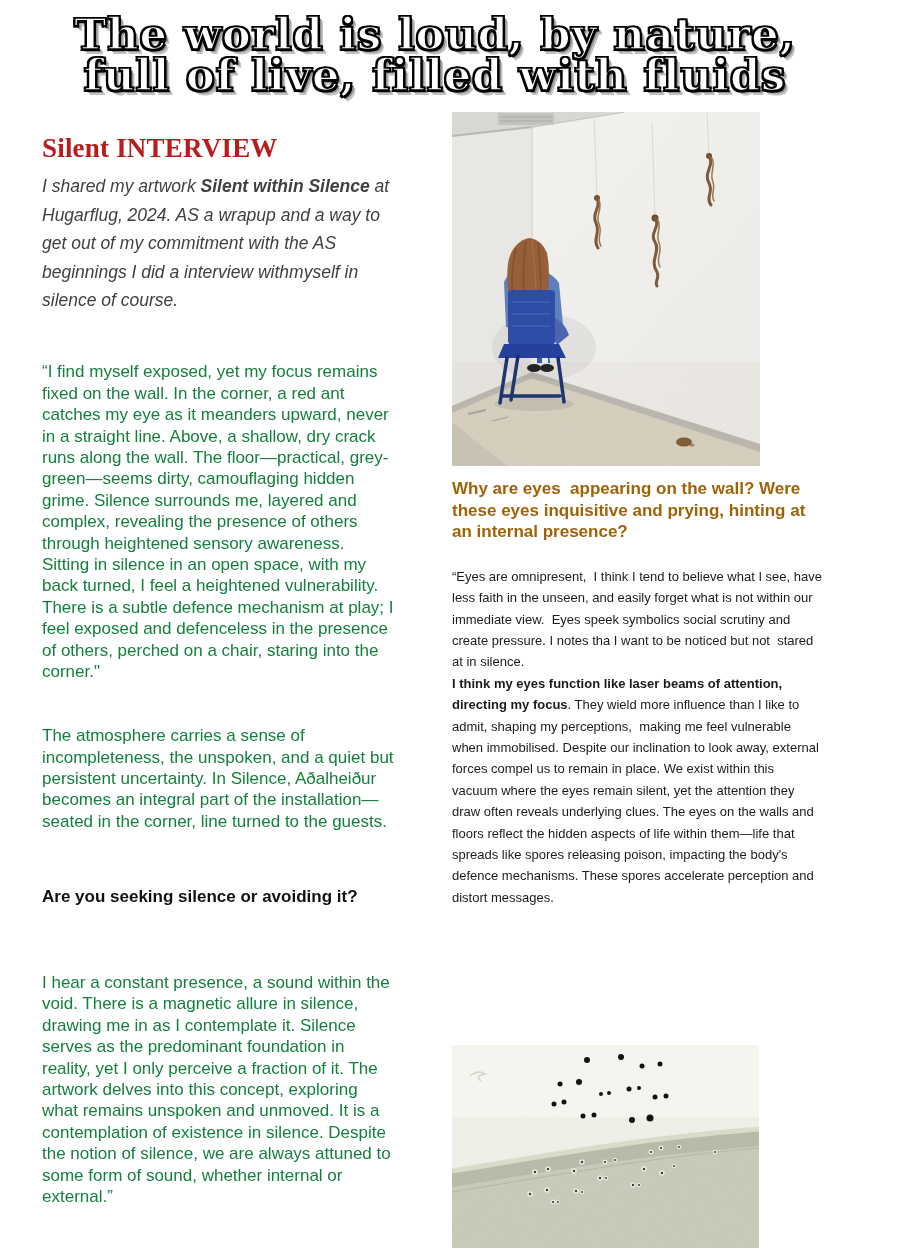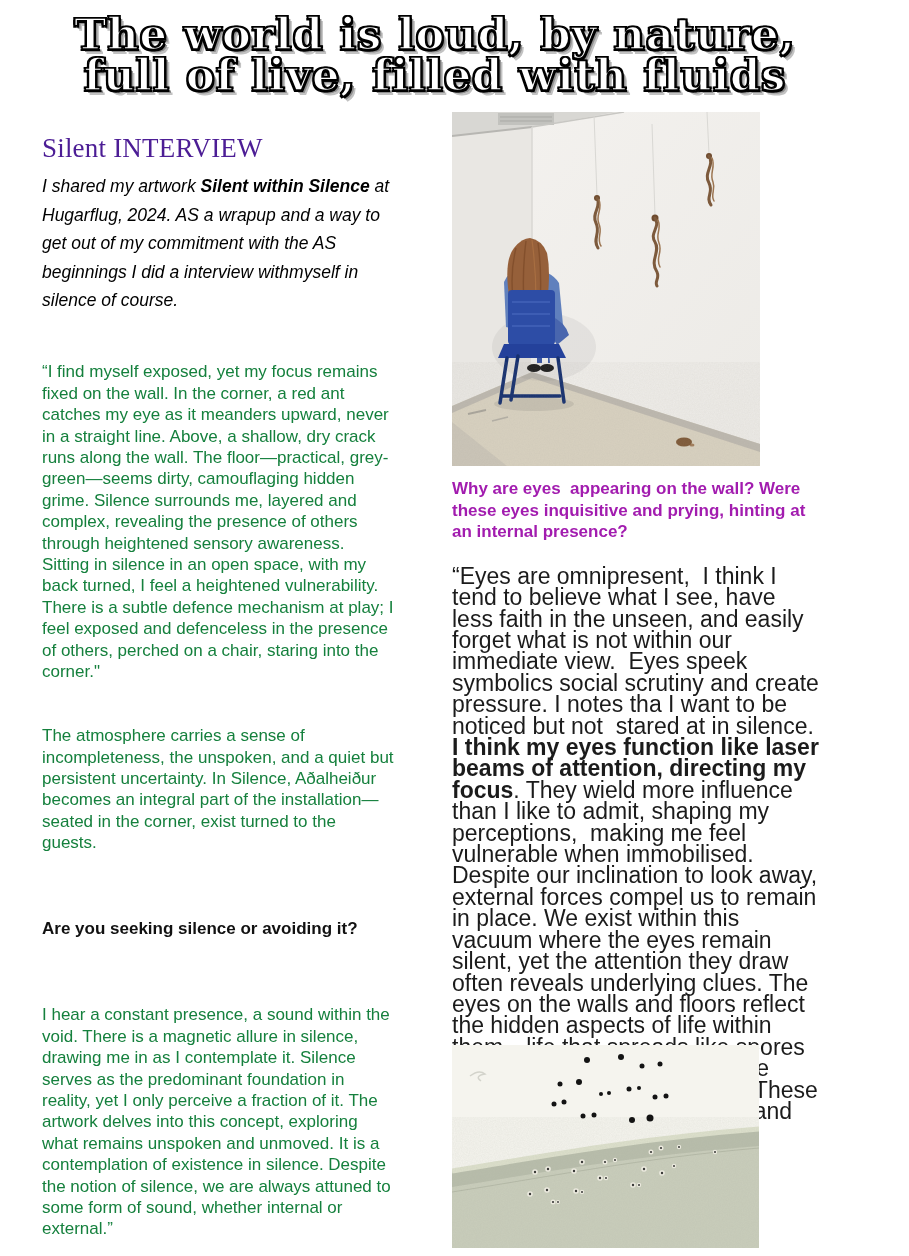--- a/index.html
+++ b/index.html
@@ -14,56 +14,56 @@
     font-size:43px;line-height:41px;letter-spacing:1px;
     color:#ffffff;
     -webkit-text-stroke:1.6px #000;
     text-shadow:
       -1.5px -1.5px 0 #000, 1.5px -1.5px 0 #000,
       -1.5px 1.5px 0 #000, 1.5px 1.5px 0 #000,
       3px 3px 0 #8f8f8f, 4.5px 4.5px 0 #c2c2c2;
   }
   .left-col{position:absolute;left:42px;top:136px;width:352px;}
   .article-heading{
-    font-family:"Liberation Serif",serif;font-weight:400;color:#4c1d95;
+    font-family:"Liberation Serif",serif;font-weight:700;color:#b91c1c;
     font-size:27px;line-height:25px;letter-spacing:0.2px;
   }
   .intro{
     margin-top:11px;font-style:italic;font-size:17.5px;line-height:28.5px;
-    white-space:pre-wrap;color:#000000;
+    white-space:pre-wrap;color:#404040;
   }
   .intro b{font-weight:700;}
   .para{font-size:17px;line-height:21.4px;white-space:pre-wrap;color:#15803d;}
   .p1{margin-top:4px;}
-  .q-left{margin-top:23px;font-size:17px;font-weight:700;color:#111;}
+  .q-left{margin-top:12px;font-size:17px;font-weight:700;color:#111;}
   .p3{margin-top:22px;}
   .right-col{position:absolute;left:452px;top:478px;width:370px;}
-  .q-right{font-size:17px;font-weight:700;line-height:21.6px;white-space:pre-wrap;color:#a21caf;}
-  .answer{margin-top:23px;font-size:23px;line-height:21.4px;white-space:pre-wrap;color:#1b1b1b;}
+  .q-right{font-size:17px;font-weight:700;line-height:21.6px;white-space:pre-wrap;color:#a16207;}
+  .answer{margin-top:23px;font-size:13px;line-height:21.4px;white-space:pre-wrap;color:#1b1b1b;}
   .answer b{font-weight:700;}
   .photo1{position:absolute;left:452px;top:112px;}
   .photo2{position:absolute;left:452px;top:1045px;}
   svg{display:block;}
 </style>
 </head>
 <body>
 
 <div class="page-title">
   <div>The world is loud, by nature,</div>
   <div>full of live, filled with fluids</div>
 </div>
 
 <div class="left-col">
   <div class="article-heading">
     <div>Silent INTERVIEW</div>
   </div>
   <div class="intro"><span>I shared my artwork </span><b>Silent within Silence</b><span> at Hugarflug, 2024. AS a wrapup and a way to get out of my commitment with the AS beginnings I did a interview withmyself in silence of course.</span></div>
   <div class="para p1">
     <div>“I find myself exposed, yet my focus remains fixed on the wall. In the corner, a red ant catches my eye as it meanders upward, never in a straight line. Above, a shallow, dry crack runs along the wall. The floor—practical, grey-green—seems dirty, camouflaging hidden grime. Silence surrounds me, layered and complex, revealing the presence of others through heightened sensory awareness. Sitting in silence in an open space, with my back turned, I feel a heightened vulnerability. There is a subtle defence mechanism at play; I feel exposed and defenceless in the presence of others, perched on a chair, staring into the corner."</div>
-    <div>The atmosphere carries a sense of incompleteness, the unspoken, and a quiet but persistent uncertainty. In Silence, Aðalheiður becomes an integral part of the installation—seated in the corner, exist turned to the guests.</div>
+    <div>The atmosphere carries a sense of incompleteness, the unspoken, and a quiet but persistent uncertainty. In Silence, Aðalheiður becomes an integral part of the installation—seated in the corner, line turned to the guests.</div>
   </div>
   <div class="q-left">Are you seeking silence or avoiding it?</div>
   <div class="para p3">
     <div>I hear a constant presence, a sound within the void. There is a magnetic allure in silence, drawing me in as I contemplate it. Silence serves as the predominant foundation in  reality, yet I only perceive a fraction of it. The artwork delves into this concept, exploring what remains unspoken and unmoved. It is a contemplation of existence in silence. Despite the notion of silence, we are always attuned to some form of sound, whether internal or external.”</div>
   </div>
 </div>
 
 <div class="photo1">
   <svg width="308" height="354" viewBox="0 0 308 354">
     <defs>

